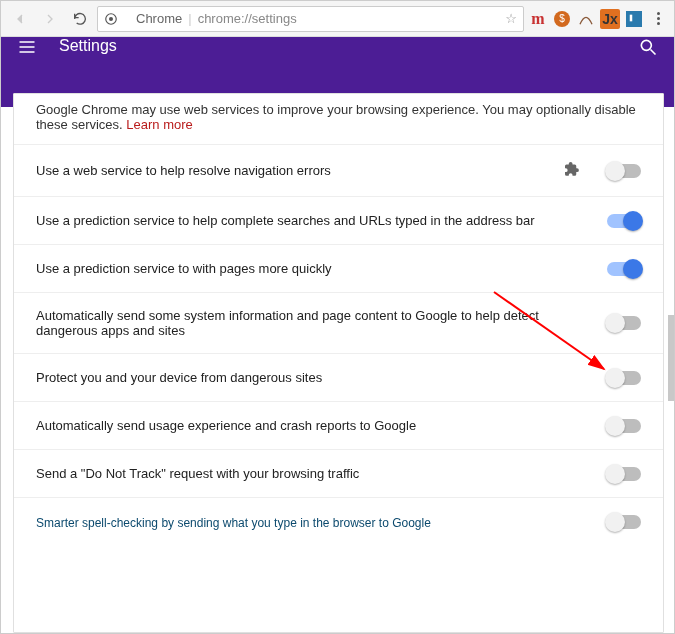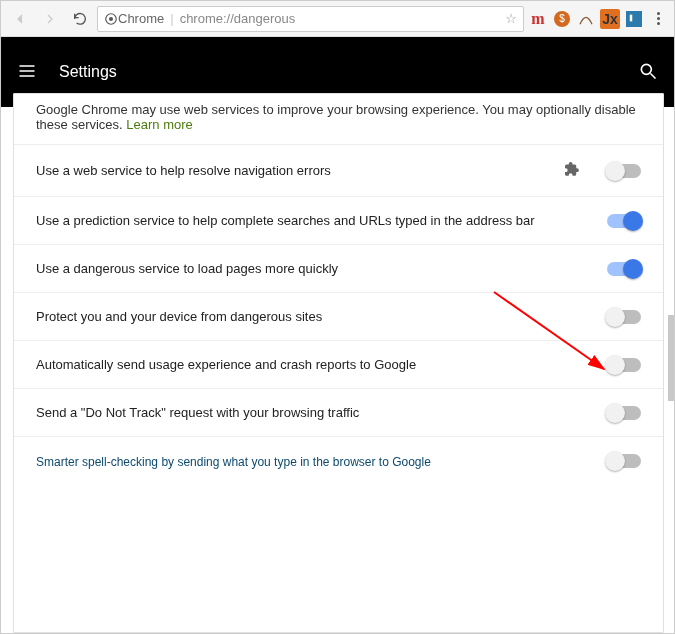--- a/index.html
+++ b/index.html
@@ -35,44 +35,44 @@
   .reload { color: #555; }
   .omnibox {
     flex: 1;
     height: 26px;
     border: 1px solid #ccc;
     border-radius: 2px;
     background: #fff;
     display: flex;
     align-items: center;
     padding: 0 6px;
-    gap: 0;
+    gap: 18px;
     font-size: 13px;
     color: #555;
   }
   .omni-icon { width: 14px; height: 14px; display: flex; align-items: center; justify-content: center; }
   .omni-text { color: #888; display: flex; gap: 6px; align-items:center; }
   .omni-text .lbl { color: #666; }
   .omni-text .sep { color: #ccc; }
   .omni-star { margin-left: auto; color: #999; }
   .ext-icon { width: 20px; height: 20px; display:flex; align-items:center; justify-content:center; font-size:13px; border-radius:2px;}
   .ext-m { color:#c83232; font-weight:bold; font-family: Georgia, serif; font-size:16px;}
   .ext-s { background:#d2691e; color:#fff; border-radius:50%; width:16px;height:16px; font-size:10px; display:flex;align-items:center;justify-content:center;}
   .ext-jx { background:#e07020; color:#333; font-size:14px; font-weight:bold;}
   .ext-book { background:#2a7aad; color:#fff; width:16px;height:16px;}
   .menu-dots { width:20px; display:flex; flex-direction:column; gap:2px; align-items:center; justify-content:center; color:#555;}
   .menu-dots .d { width:3px;height:3px;background:#555;border-radius:50%;}
 
   
   .settings-header {
-    background: #000000;
+    background: #4c1d95;
     color: #fff;
     height: 70px;
     display: flex;
-    align-items: center;
+    align-items: flex-start;
     padding: 0 16px;
     gap: 22px;
   }
   .hamburger { width:20px; cursor:pointer;}
   .settings-title { font-size:16px; font-weight:400; }
   .search-btn { margin-left:auto; cursor:pointer;}
 
   
   .content-wrap {
     position: absolute;
@@ -86,21 +86,21 @@
     background:#fff;
     border:1px solid #e0e0e0;
     border-radius:1px;
     height: 100%;
   }
   .intro {
     padding: 8px 22px 12px 22px;
     font-size:13px;
     color:#333;
   }
-  .intro a { color:#4d7c0f; text-decoration:none; cursor:pointer;}
+  .intro a { color:#b91c1c; text-decoration:none; cursor:pointer;}
   .row {
     display:flex;
     align-items:center;
     padding: 15px 22px;
     border-top: 1px solid #eee;
     gap:27px;
     min-height: 48px;
   }
   .row .label { flex:1; font-size:13px; color:#222; }
   .row .label .sub { font-size:12px; color:#0c4a6e; margin-top:3px;}
@@ -156,21 +156,21 @@
   <div class="omnibox">
     <span class="omni-icon">
       <svg width="14" height="14" viewBox="0 0 24 24">
           <circle cx="12" cy="12" r="9" fill="none" stroke="#555" stroke-width="2"></circle>
           <circle cx="12" cy="12" r="3.5" fill="#555"></circle>
         </svg>
     </span>
     <span class="omni-text">
       <span class="lbl">Chrome</span>
       <span class="sep">|</span>
-      <span>chrome://dangerous</span>
+      <span>chrome://settings</span>
     </span>
     <span class="omni-star">☆</span>
   </div>
   <div class="ext-icon ext-m">m</div>
   <div class="ext-icon">
       <div class="ext-s">$</div>
     </div>
   <div class="ext-icon">
     <svg width="16" height="16" viewBox="0 0 24 24">
         <path d="M3 20c6-14 12-14 18 0" fill="none" stroke="#8a5a3a" stroke-width="2"></path>
@@ -219,23 +219,29 @@
         <div class="toggle off"></div>
       </div>
       <div class="row">
         <div class="label">
           <div>Use a prediction service to help complete searches and URLs typed in the address bar</div>
         </div>
         <div class="toggle on"></div>
       </div>
       <div class="row">
         <div class="label">
-          <div>Use a dangerous service to load pages more quickly</div>
+          <div>Use a prediction service to with pages more quickly</div>
         </div>
         <div class="toggle on"></div>
+      </div>
+      <div class="row">
+        <div class="label">
+          <div>Automatically send some system information and page content to Google to help detect dangerous apps and sites</div>
+        </div>
+        <div class="toggle off"></div>
       </div>
       <div class="row">
         <div class="label">
           <div>Protect you and your device from dangerous sites</div>
         </div>
         <div class="toggle off"></div>
       </div>
       <div class="row">
         <div class="label">
           <div>Automatically send usage experience and crash reports to Google</div>

